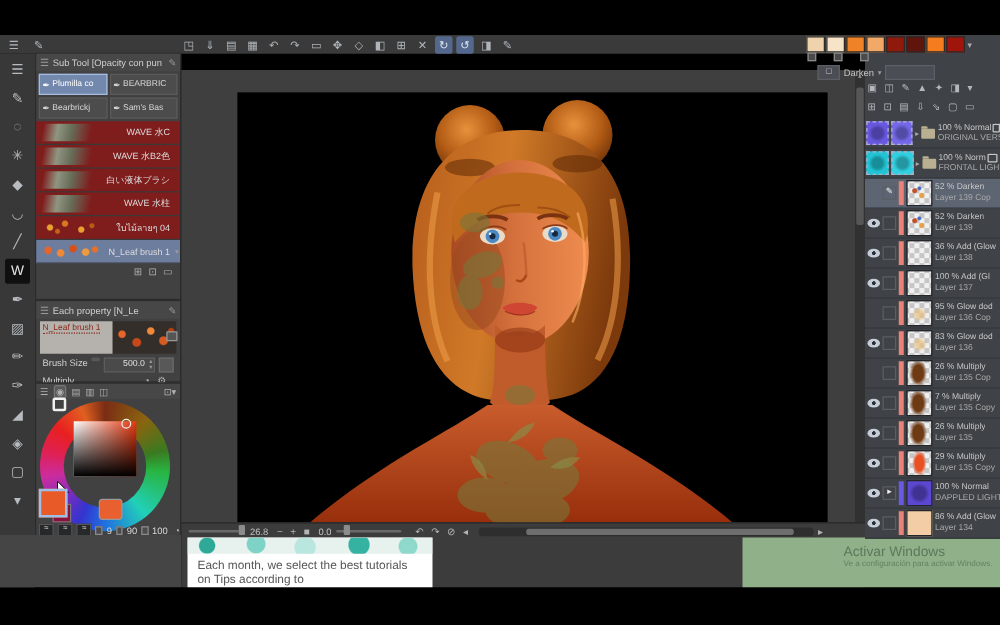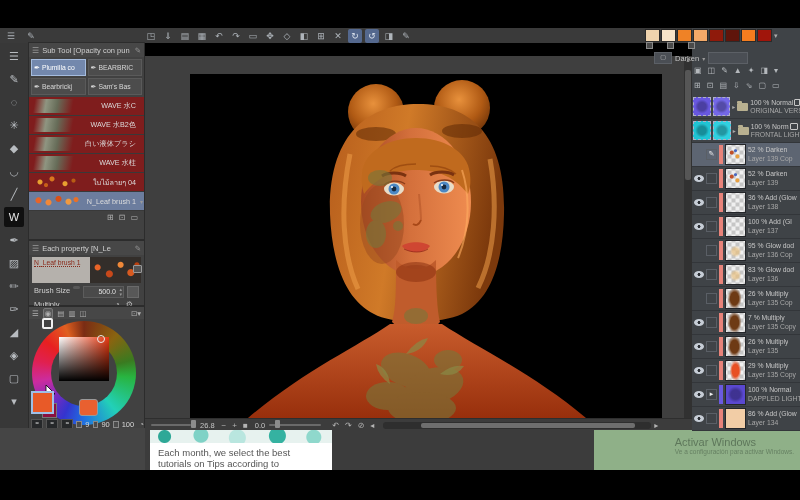--- a/index.html
+++ b/index.html
@@ -100,21 +100,21 @@
   #statusbar{left:145px;top:418px;width:547px;height:12px;background:#3c3c3c;border-top:1px solid #2e2e2e;
              display:flex;align-items:center;font-size:7.5px;color:#c4c4c4}
   .strack{height:2px;background:#6a6a6a;border-radius:1px}
   .shandle{width:5px;height:8px;background:#8c8c8c;border-radius:1px;margin-top:-3px}
   .sico{margin:0 3px;font-size:8px;color:#b4b4b4}
   #hscroll{width:268px;height:7px;background:#2e2e2e;border-radius:3px;margin-left:6px;position:relative}
   #hthumb{position:absolute;left:38px;top:1px;width:214px;height:5px;background:#6e6e6e;border-radius:2px}
   
   #cardrow-bg{left:145px;top:430px;width:547px;height:40px;background:#3c3c3c}
   .card{top:430px;height:40px;background:#fff;overflow:hidden}
-  #card1{left:150px;width:182px}
+  #card1{left:150px;width:196px}
   #card2{left:372px;width:198px}
   .cardimg{height:13px}
   #card1 .cardimg{background:radial-gradient(circle at 8% 50%,#2ea897 6px,transparent 7px),
     radial-gradient(circle at 28% 40%,#7fd2c6 7px,transparent 8px),
     radial-gradient(circle at 48% 60%,#b9e6df 8px,transparent 9px),
     radial-gradient(circle at 70% 45%,#35b2a1 8px,transparent 9px),
     radial-gradient(circle at 90% 55%,#8fd8cc 7px,transparent 8px),#e7f2ef}
   #card2 .cardimg{height:15px;background:radial-gradient(circle at 10% 60%,#b83028 8px,transparent 9px),
     radial-gradient(circle at 22% 30%,#d04838 6px,transparent 7px),
     radial-gradient(circle at 54% 55%,#c04030 7px,transparent 8px),

